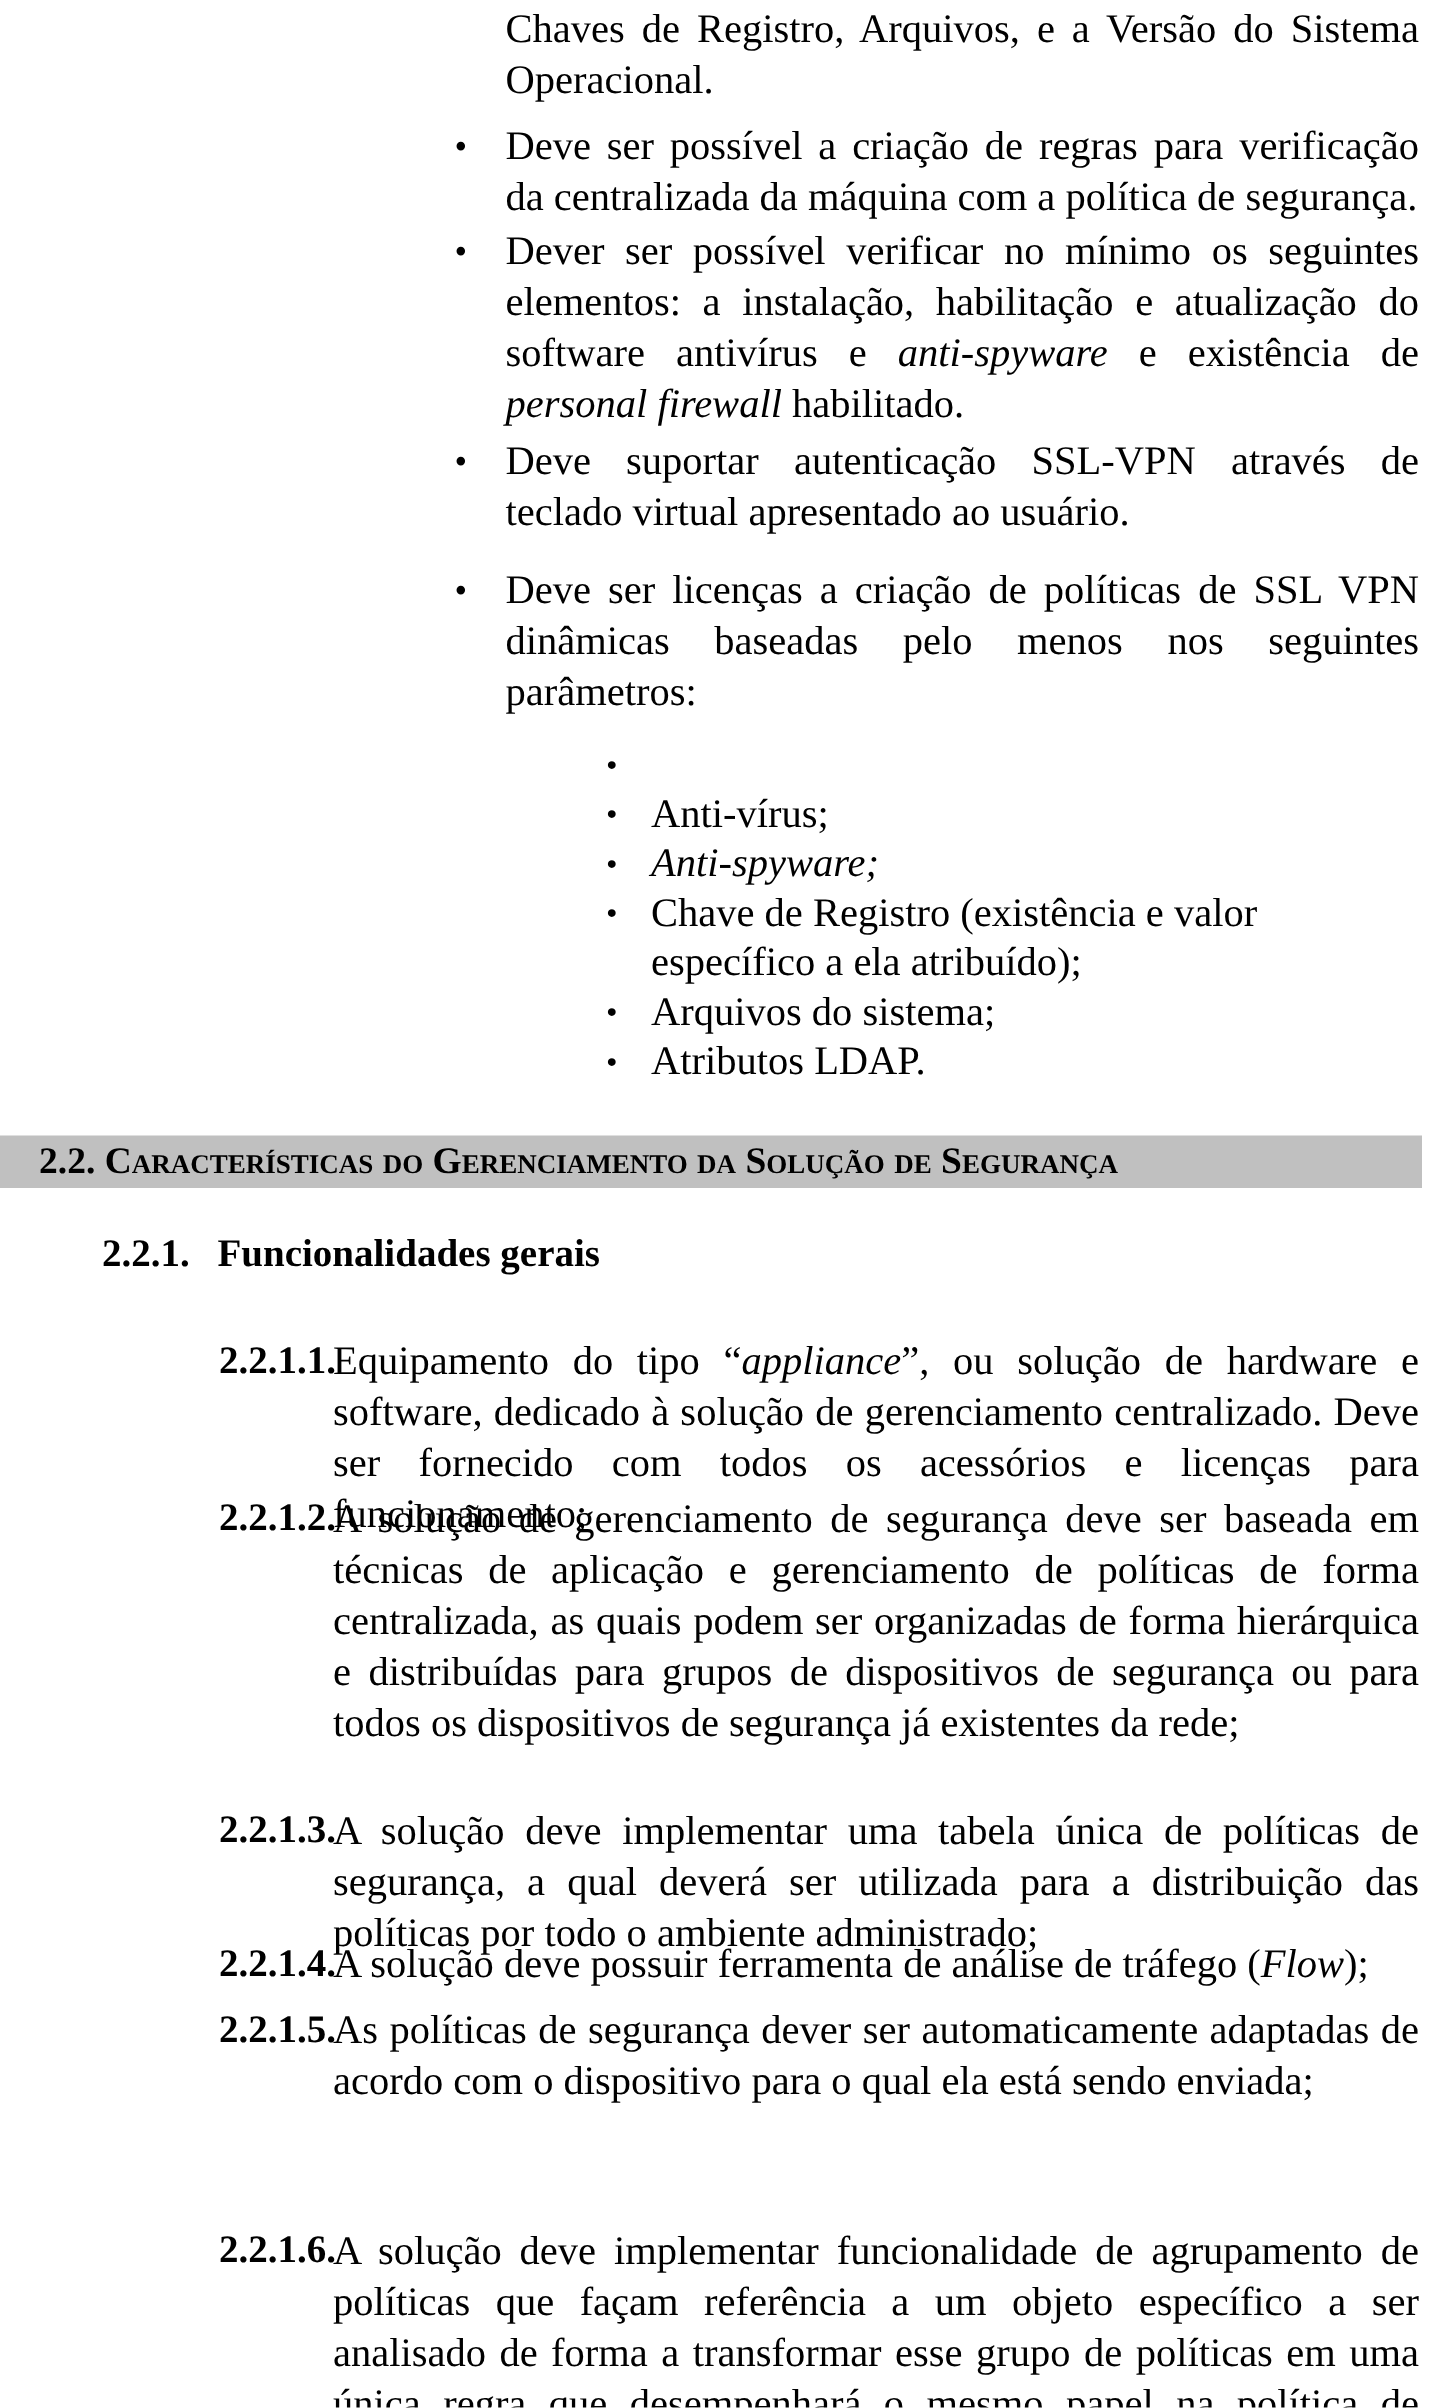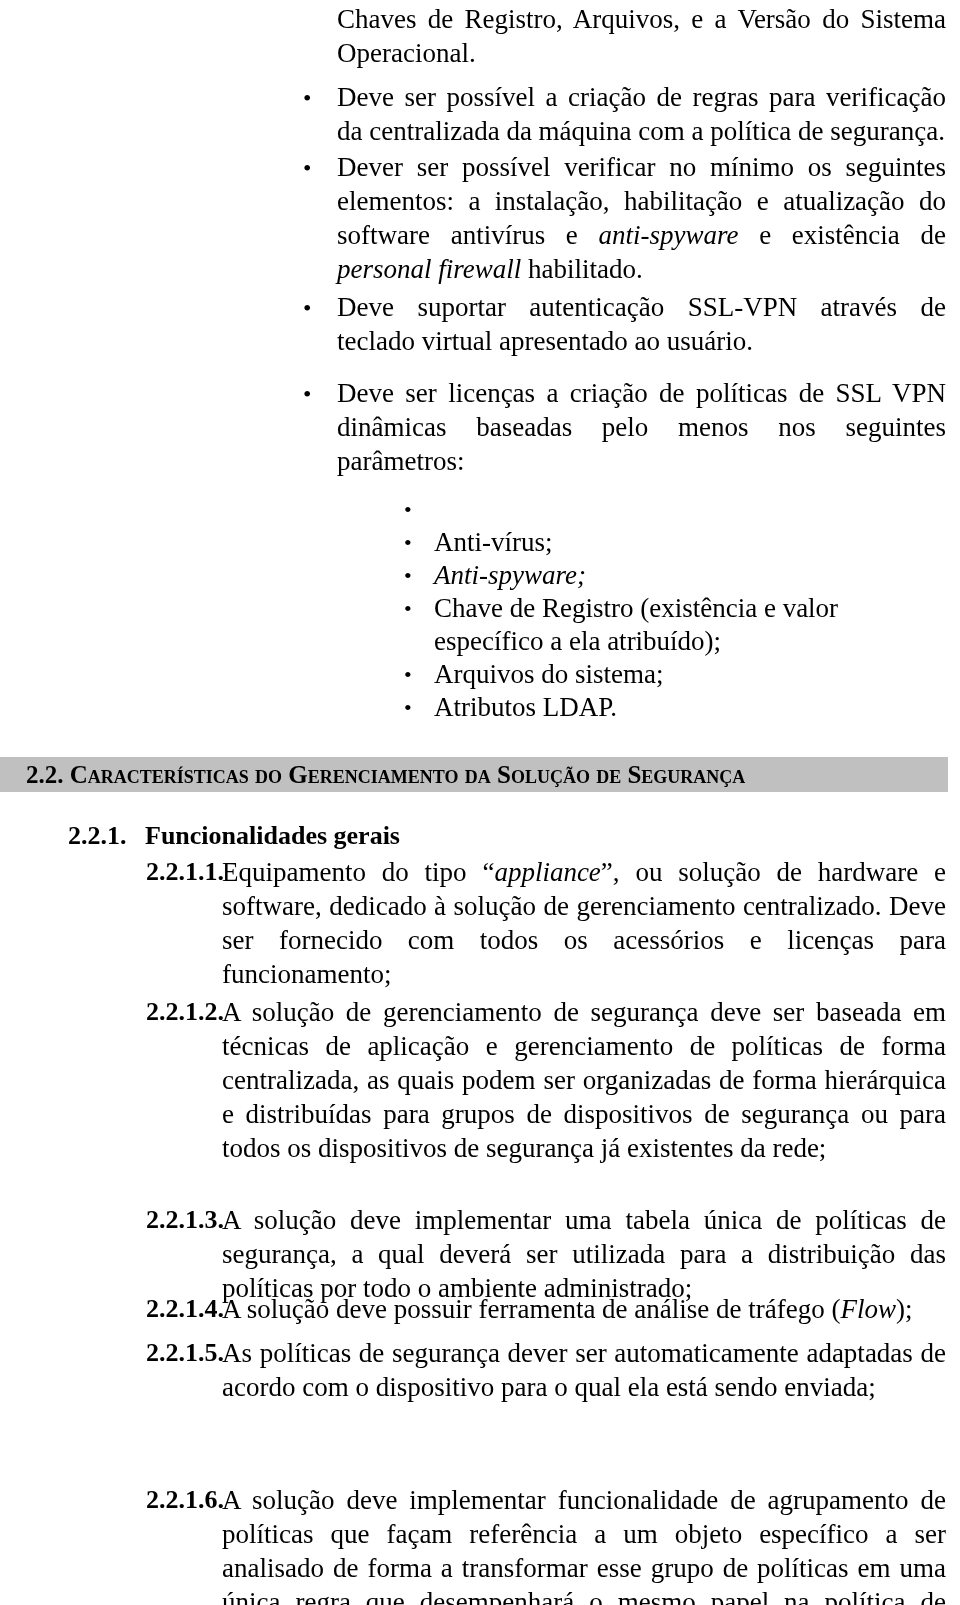--- a/index.html
+++ b/index.html
@@ -198,21 +198,21 @@
   <div class="h2-band"></div>
   <div class="h2-text">
     <span class="h2-num">2.2.</span>
     <span>Características do Gerenciamento da Solução de Segurança</span>
   </div>
 
   <div class="h3">
     <span class="h3-num">2.2.1.</span><span>Funcionalidades gerais</span>
   </div>
 
-  <div class="clause" style="top:855px;font-family:Liberation Serif, serif;">
+  <div class="clause" style="top:890px;font-family:Liberation Serif, serif;">
     <span class="num">2.2.1.1.</span>
     <div class="body"><span>Equipamento do tipo “</span><span class="it">appliance</span><span>”, ou solução de hardware e software, dedicado à solução de gerenciamento centralizado. Deve ser fornecido com todos os acessórios e licenças para funcionamento;</span></div>
   </div>
 
   <div class="clause" style="top:995px;">
     <span class="num">2.2.1.2.</span>
     <div class="body"><span>A solução de gerenciamento de segurança deve ser baseada em técnicas de aplicação e gerenciamento de políticas de forma centralizada, as quais podem ser organizadas de forma hierárquica e distribuídas para grupos de dispositivos de segurança ou para todos os dispositivos de segurança já existentes da rede;</span></div>
   </div>
 
   <div class="clause" style="top:1203px;">

